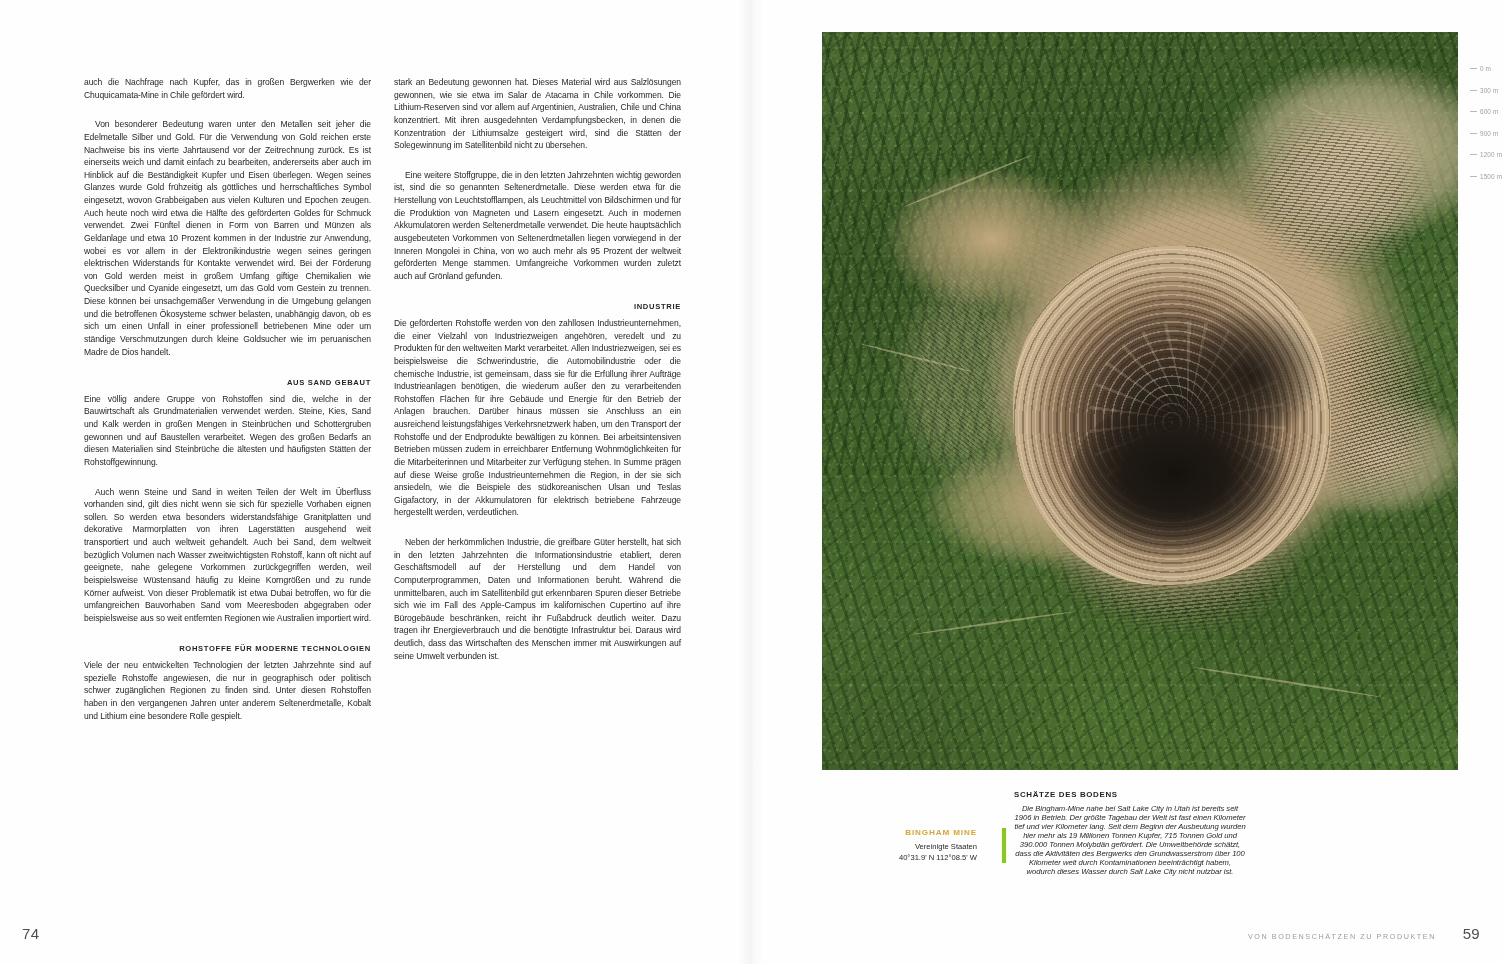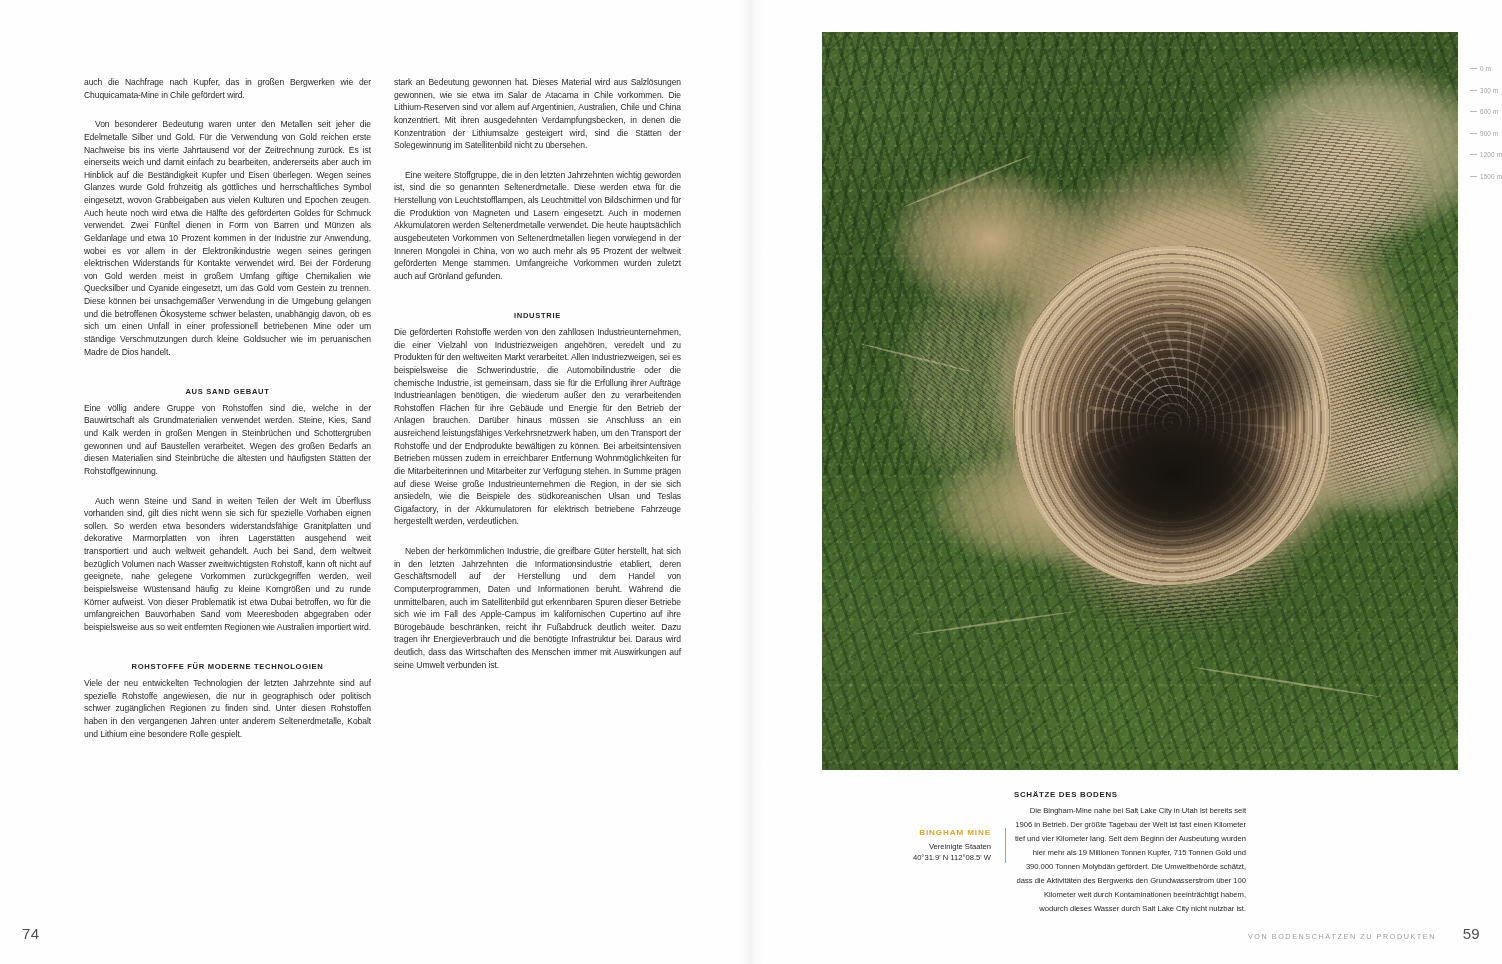--- a/index.html
+++ b/index.html
@@ -40,23 +40,23 @@
   .col-2 { left:394px; }
 
   .col p { margin:0; text-indent:0; }
   .col p.ind { text-indent:11px;margin-top:17px; }
 
   .subhead {
     font-size:7.6px;
     font-weight:bold;
     letter-spacing:0.09em;
     color:#231f20;
-    margin-top:28px;
+    margin-top:19px;
     margin-bottom:3px;
-    text-align:center;
+    text-align:right;
   }
 
   
   .folio {
     position:absolute;
     bottom:22px;
     font-size:15px;
     color:#4d4d4d;
     letter-spacing:0.02em;
   }
@@ -263,22 +263,22 @@
     letter-spacing:0.02em;
     white-space:nowrap;
   }
 
   
   .loc-block {
     position:absolute;
     left:820px; top:828px;
     width:186px;
     text-align:right;
-    padding-right:14px;
-    border-right:1px solid #84cc16;
+    padding-right:25px;
+    border-right:4px solid #84cc16;
   }
   .loc-name {
     font-size:8.1px; font-weight:bold;
     letter-spacing:0.11em;
     color:#d9a531;
     margin-bottom:3.5px;
   }
   .loc-country {
     font-size:7.6px; color:#231f20; line-height:11.3px;
   }
@@ -293,23 +293,24 @@
     width:232px;
   }
   .cap-title {
     font-size:7.9px; font-weight:bold;
     letter-spacing:0.085em;
     color:#231f20;
     margin-bottom:5px;
   }
   .cap-text {
     font-size:7.65px;
-    line-height:14px;
+    line-height:9px;
+    font-style:italic;
     color:#231f20;
-    text-align:right;
+    text-align:center;
     letter-spacing:-0.005em;
   }
 </style>
 </head>
 <body>
 
 <div class="spread">
 
   <div class="page-left">
 

